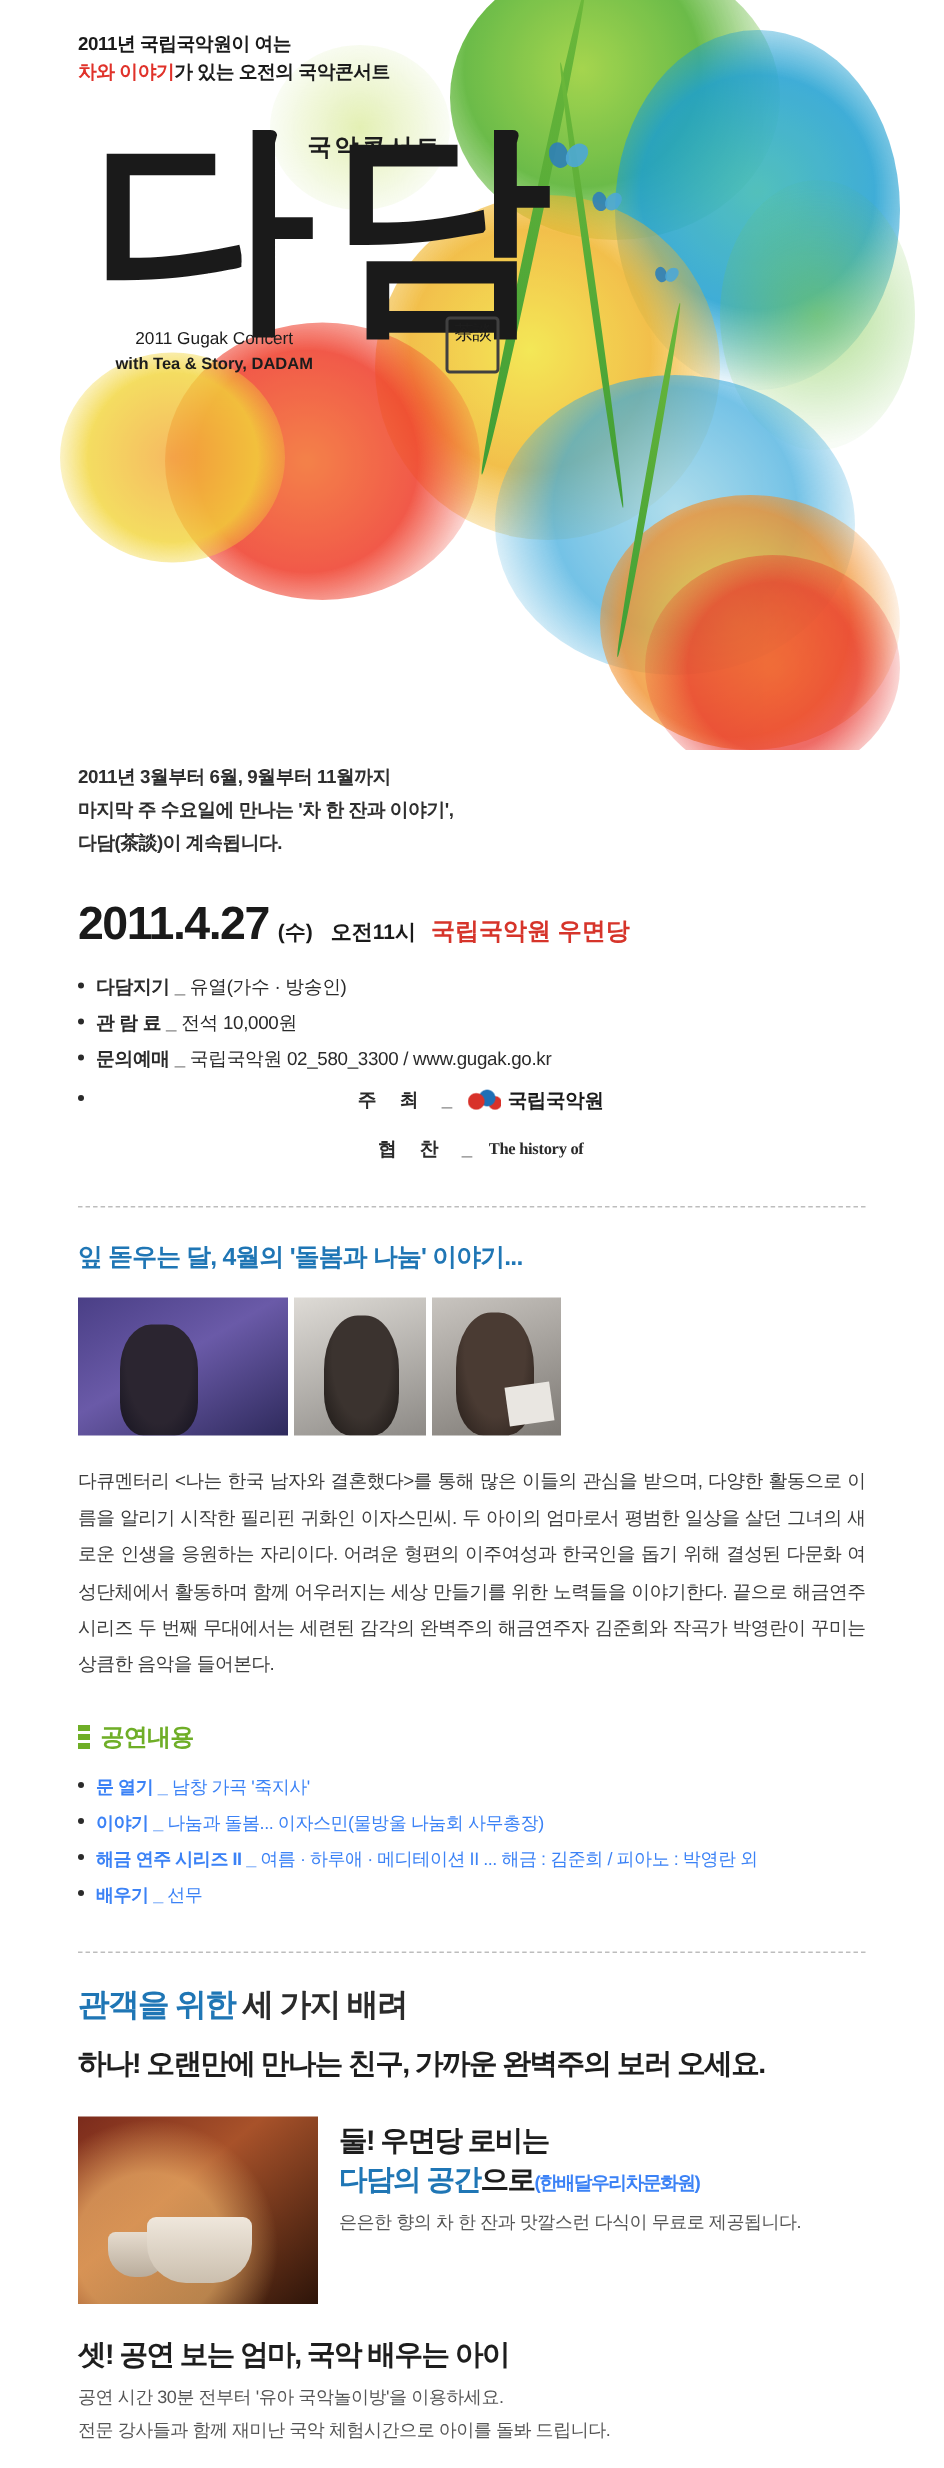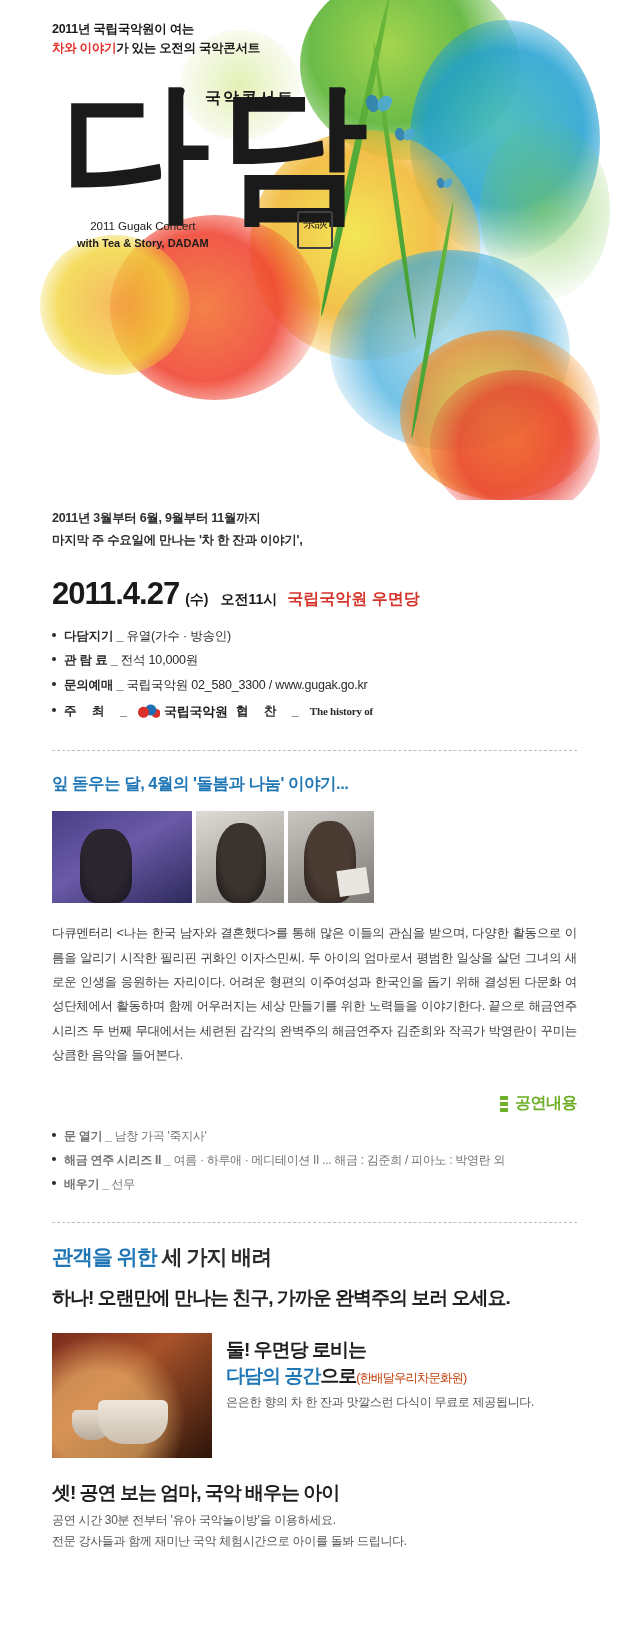--- a/index.html
+++ b/index.html
@@ -160,20 +160,21 @@
   ul.facts li:before {
     content:"";
     position:absolute; left:0; top:9px;
     width:4px; height:4px; border-radius:50%;
     background:#2a2a2a;
   }
   ul.facts li .val { font-weight:normal; }
   .host-row {
     display:flex; align-items:center; gap:8px;
     margin-top:2px;
+    flex-direction:column;
   }
   .host-item { display:flex; align-items:center; gap:5px; font-size:12.5px; font-weight:bold; }
   .host-item .sep { letter-spacing:6px; }
   .gugak-mark {
     display:inline-flex; align-items:center; gap:4px;
     font-weight:bold; font-size:13px; color:#1a1a1a;
   }
   .gugak-mark .swirl {
     display:inline-block; width:22px; height:15px;
     background:
@@ -226,33 +227,32 @@
     font-size:12.5px;
     line-height:1.95;
     color:#3d3d3d;
     letter-spacing:-0.35px;
     text-align:justify;
   }
 
   .prog-head {
     display:flex; align-items:center; gap:7px;
     margin:26px 0 10px 0;
-    justify-content:flex-end;
   }
   .prog-head .bars {
     display:inline-block; width:8px; height:16px;
     background:
       linear-gradient(#6fae27,#6fae27) 0 0/8px 4px no-repeat,
       linear-gradient(#6fae27,#6fae27) 0 6px/8px 4px no-repeat,
       linear-gradient(#6fae27,#6fae27) 0 12px/8px 4px no-repeat;
   }
   .prog-head .t { font-size:16px; font-weight:bold; color:#6fae27; letter-spacing:-0.5px; }
   ul.prog { list-style:none; margin:0; padding:0; }
   ul.prog li {
-    font-size:12px; line-height:2.0; color:#737373;
+    font-size:12px; line-height:2.0; color:#3b82f6;
     position:relative; padding-left:12px; font-weight:bold;
     letter-spacing:-0.3px;
   }
   ul.prog li:before {
     content:""; position:absolute; left:0; top:9px;
     width:4px; height:4px; border-radius:50%; background:#2b2b2b;
   }
   ul.prog li .val { font-weight:normal; }
 
   
@@ -282,21 +282,21 @@
     content:""; position:absolute; left:46px; bottom:14px;
     width:70px; height:44px; border-radius:6px 6px 26px 26px;
     background:linear-gradient(180deg,#efe7dc,#cbbfae);
   }
   .care-photo:before {
     content:""; position:absolute; left:20px; bottom:18px;
     width:40px; height:30px; border-radius:5px 5px 18px 18px;
     background:linear-gradient(180deg,#e6dccf,#b9ac9b);
   }
   .care-two-text { padding-top:4px; }
-  .care-h .small-note { font-size:12.5px; font-weight:normal; color:#c2410c; }
+  .care-h .small-note { font-size:12.5px; font-weight:bold; color:#3b82f6; }
   .blue-word { color:#1f76b5; }
 </style>
 </head>
 <body>
 
 <div class="page">
 
   <div class="hero">
     <div class="blob b1"></div>
     <div class="blob b2"></div>
@@ -326,20 +326,21 @@
       <div class="l1">2011 Gugak Concert</div>
       <div>with Tea &amp; Story,  DADAM</div>
     </div>
     <div class="seal">茶談</div>
   </div>
 
   <div class="info">
     <div class="intro-text">
       <div>2011년 3월부터 6월, 9월부터 11월까지</div>
       <div>마지막 주 수요일에 만나는 '차 한 잔과 이야기',</div>
+      <div>다담(茶談)이 계속됩니다.</div>
     </div>
 
     <div class="date-row">
       <span class="date-big">2011.4.27</span>
       <span class="date-day">(수)</span>
       <span class="date-time">오전11시</span>
       <span class="date-place">국립국악원 우면당</span>
     </div>
 
     <ul class="facts">
@@ -385,20 +386,23 @@
 
     <div class="prog-head">
       <span class="bars"></span>
       <span class="t">공연내용</span>
     </div>
     <ul class="prog">
       <li>
         <span>문 열기 _ </span><span class="val">남창 가곡 '죽지사'</span>
       </li>
       <li>
+        <span>이야기 _ </span><span class="val">나눔과 돌봄... 이자스민(물방울 나눔회 사무총장)</span>
+      </li>
+      <li>
         <span>해금 연주 시리즈 II _ </span><span class="val">여름 · 하루애 · 메디테이션 II ... 해금 : 김준희 / 피아노 : 박영란 외</span>
       </li>
       <li>
         <span>배우기 _ </span><span class="val">선무</span>
       </li>
     </ul>
   </div>
 
   <hr class="dashed-sep">
 

